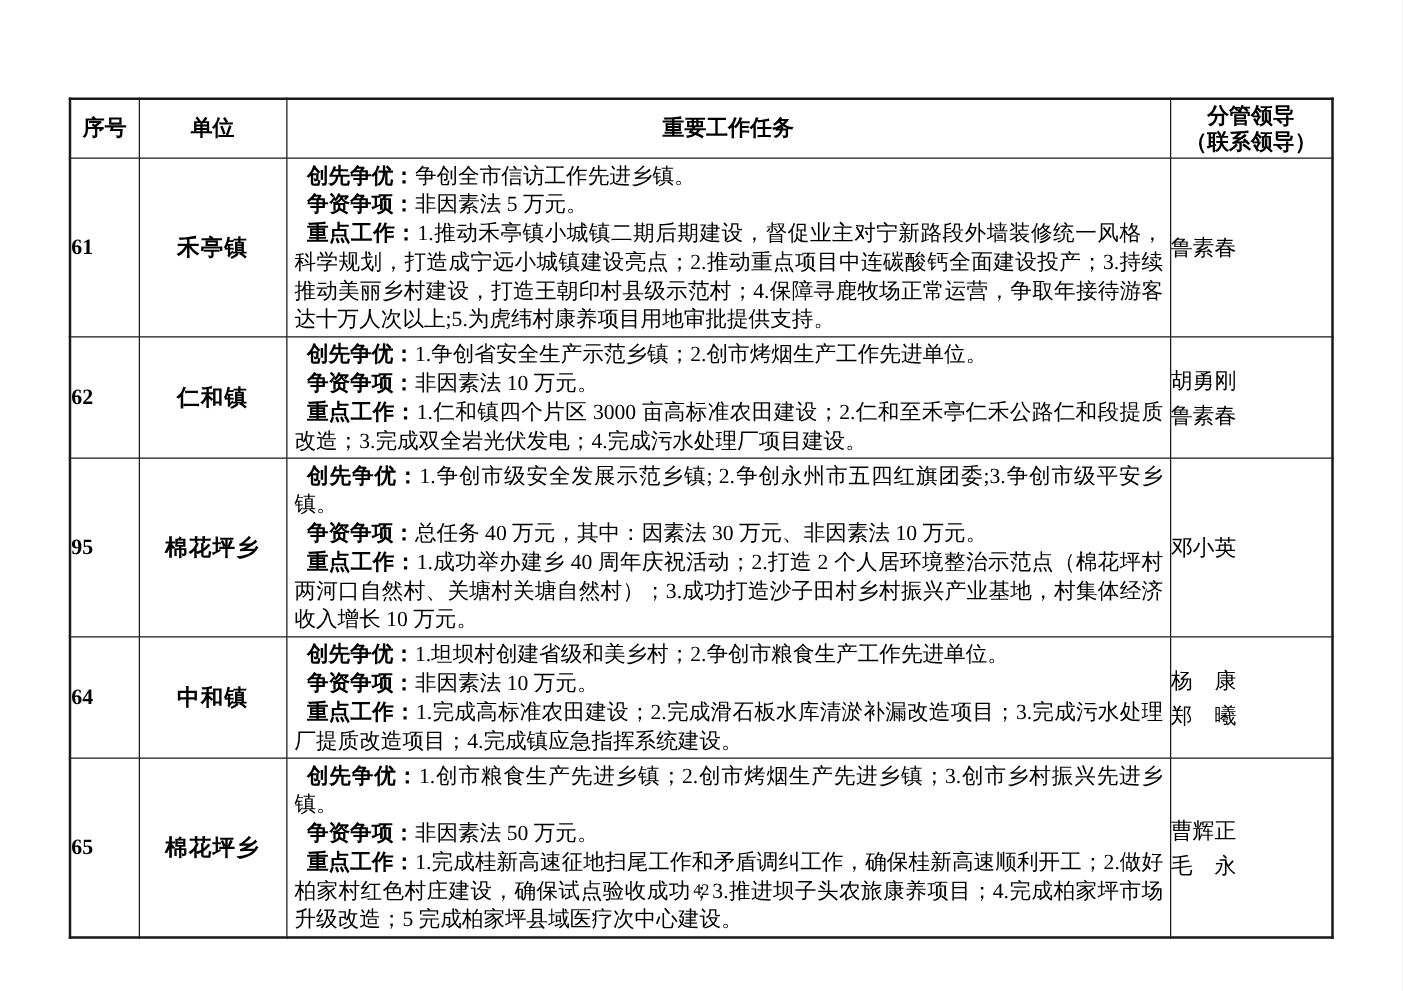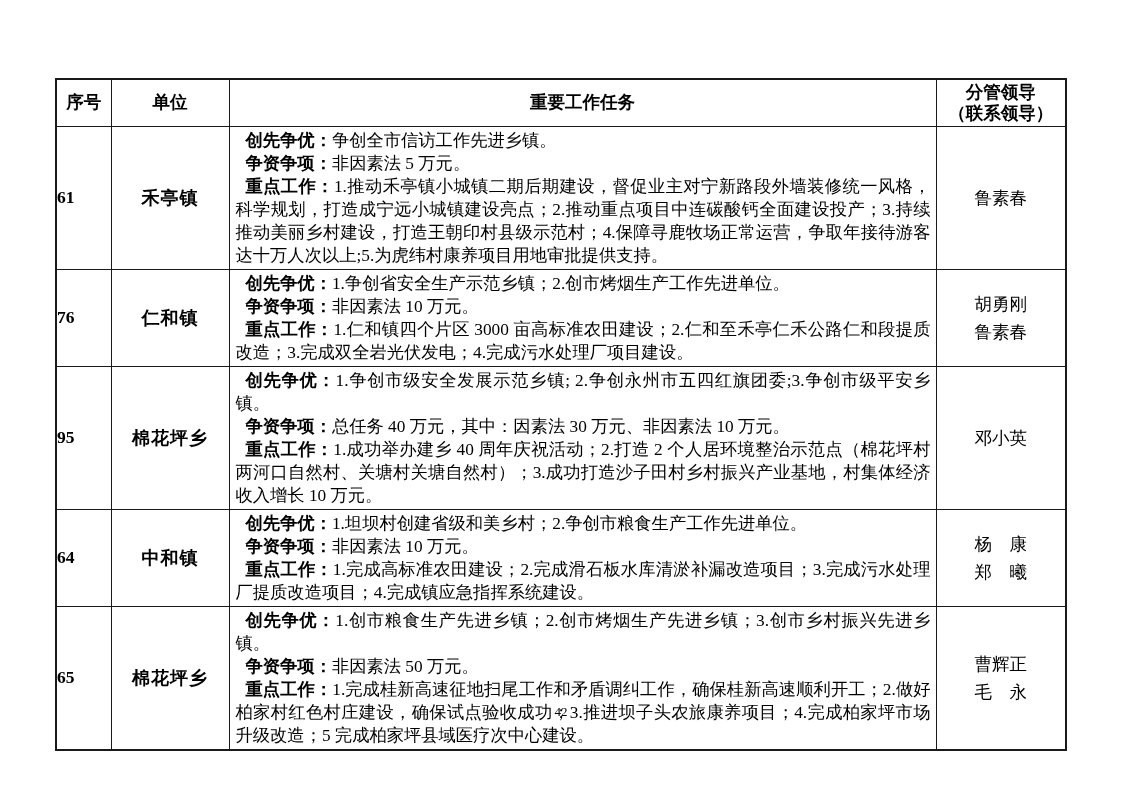--- a/index.html
+++ b/index.html
@@ -64,21 +64,21 @@
     vertical-align: middle;
   }
   td.tasks p {
     font-size: 17.3px;
     line-height: 23px;
     text-align: justify;
     text-justify: inter-ideograph;
   }
   td.tasks p b { font-weight: bold; margin-left: 10px; }
   td.leader {
-    text-align: center;
+    text-align: left;
     font-size: 17.5px;
     line-height: 28px;
   }
   .page-number {
     position: absolute;
     left: 0;
     right: 0;
     top: 704px;
     text-align: center;
     font-size: 13px;
@@ -115,21 +115,21 @@
         <p><b>争资争项：</b><span>非因素法 5 万元。</span></p>
         <p><b>重点工作：</b><span>1.推动禾亭镇小城镇二期后期建设，督促业主对宁新路段外墙装修统一风格，科学规划，打造成宁远小城镇建设亮点；2.推动重点项目中连碳酸钙全面建设投产；3.持续推动美丽乡村建设，打造王朝印村县级示范村；4.保障寻鹿牧场正常运营，争取年接待游客达十万人次以上;5.为虎纬村康养项目用地审批提供支持。</span></p>
       </td>
       <td class="leader">
         <div>鲁素春</div>
         <div></div>
       </td>
     </tr>
 
     <tr class="r1">
-      <td class="idx">76</td>
+      <td class="idx">62</td>
       <td class="unit">仁和镇</td>
       <td class="tasks">
         <p><b>创先争优：</b><span>1.争创省安全生产示范乡镇；2.创市烤烟生产工作先进单位。</span></p>
         <p><b>争资争项：</b><span>非因素法 10 万元。</span></p>
         <p><b>重点工作：</b><span>1.仁和镇四个片区 3000 亩高标准农田建设；2.仁和至禾亭仁禾公路仁和段提质改造；3.完成双全岩光伏发电；4.完成污水处理厂项目建设。</span></p>
       </td>
       <td class="leader">
         <div>胡勇刚</div>
         <div>鲁素春</div>
       </td>

